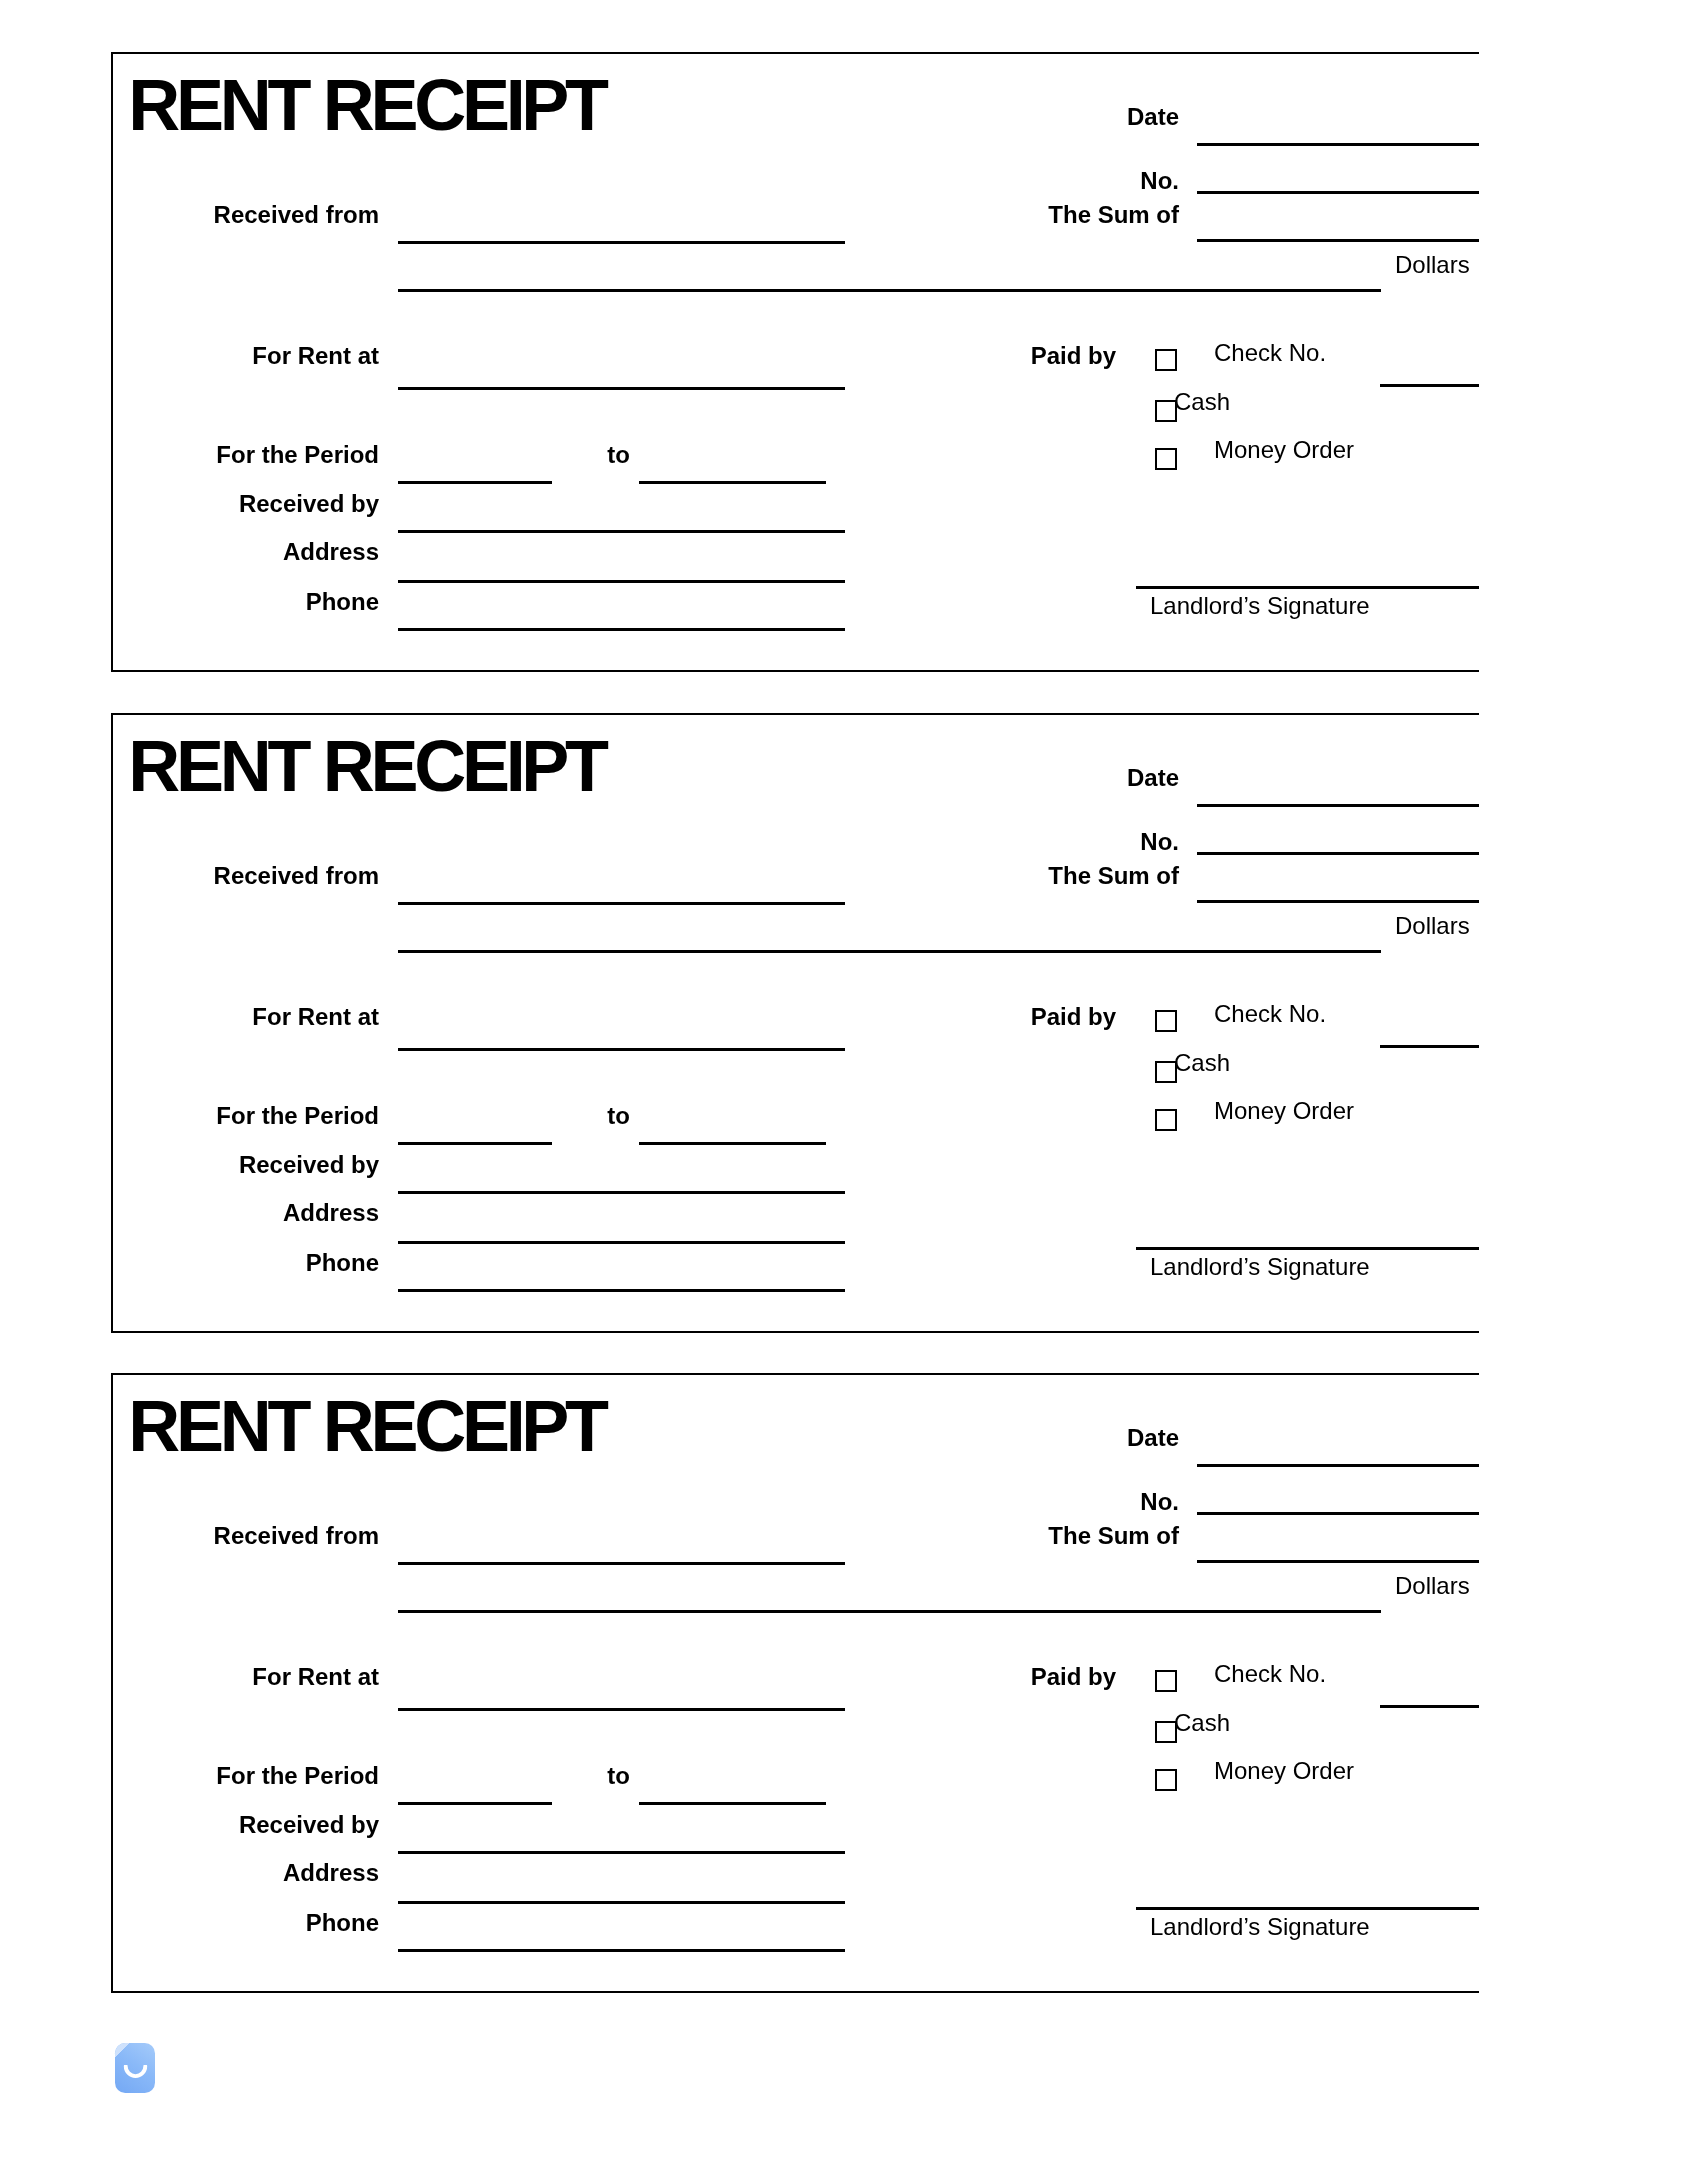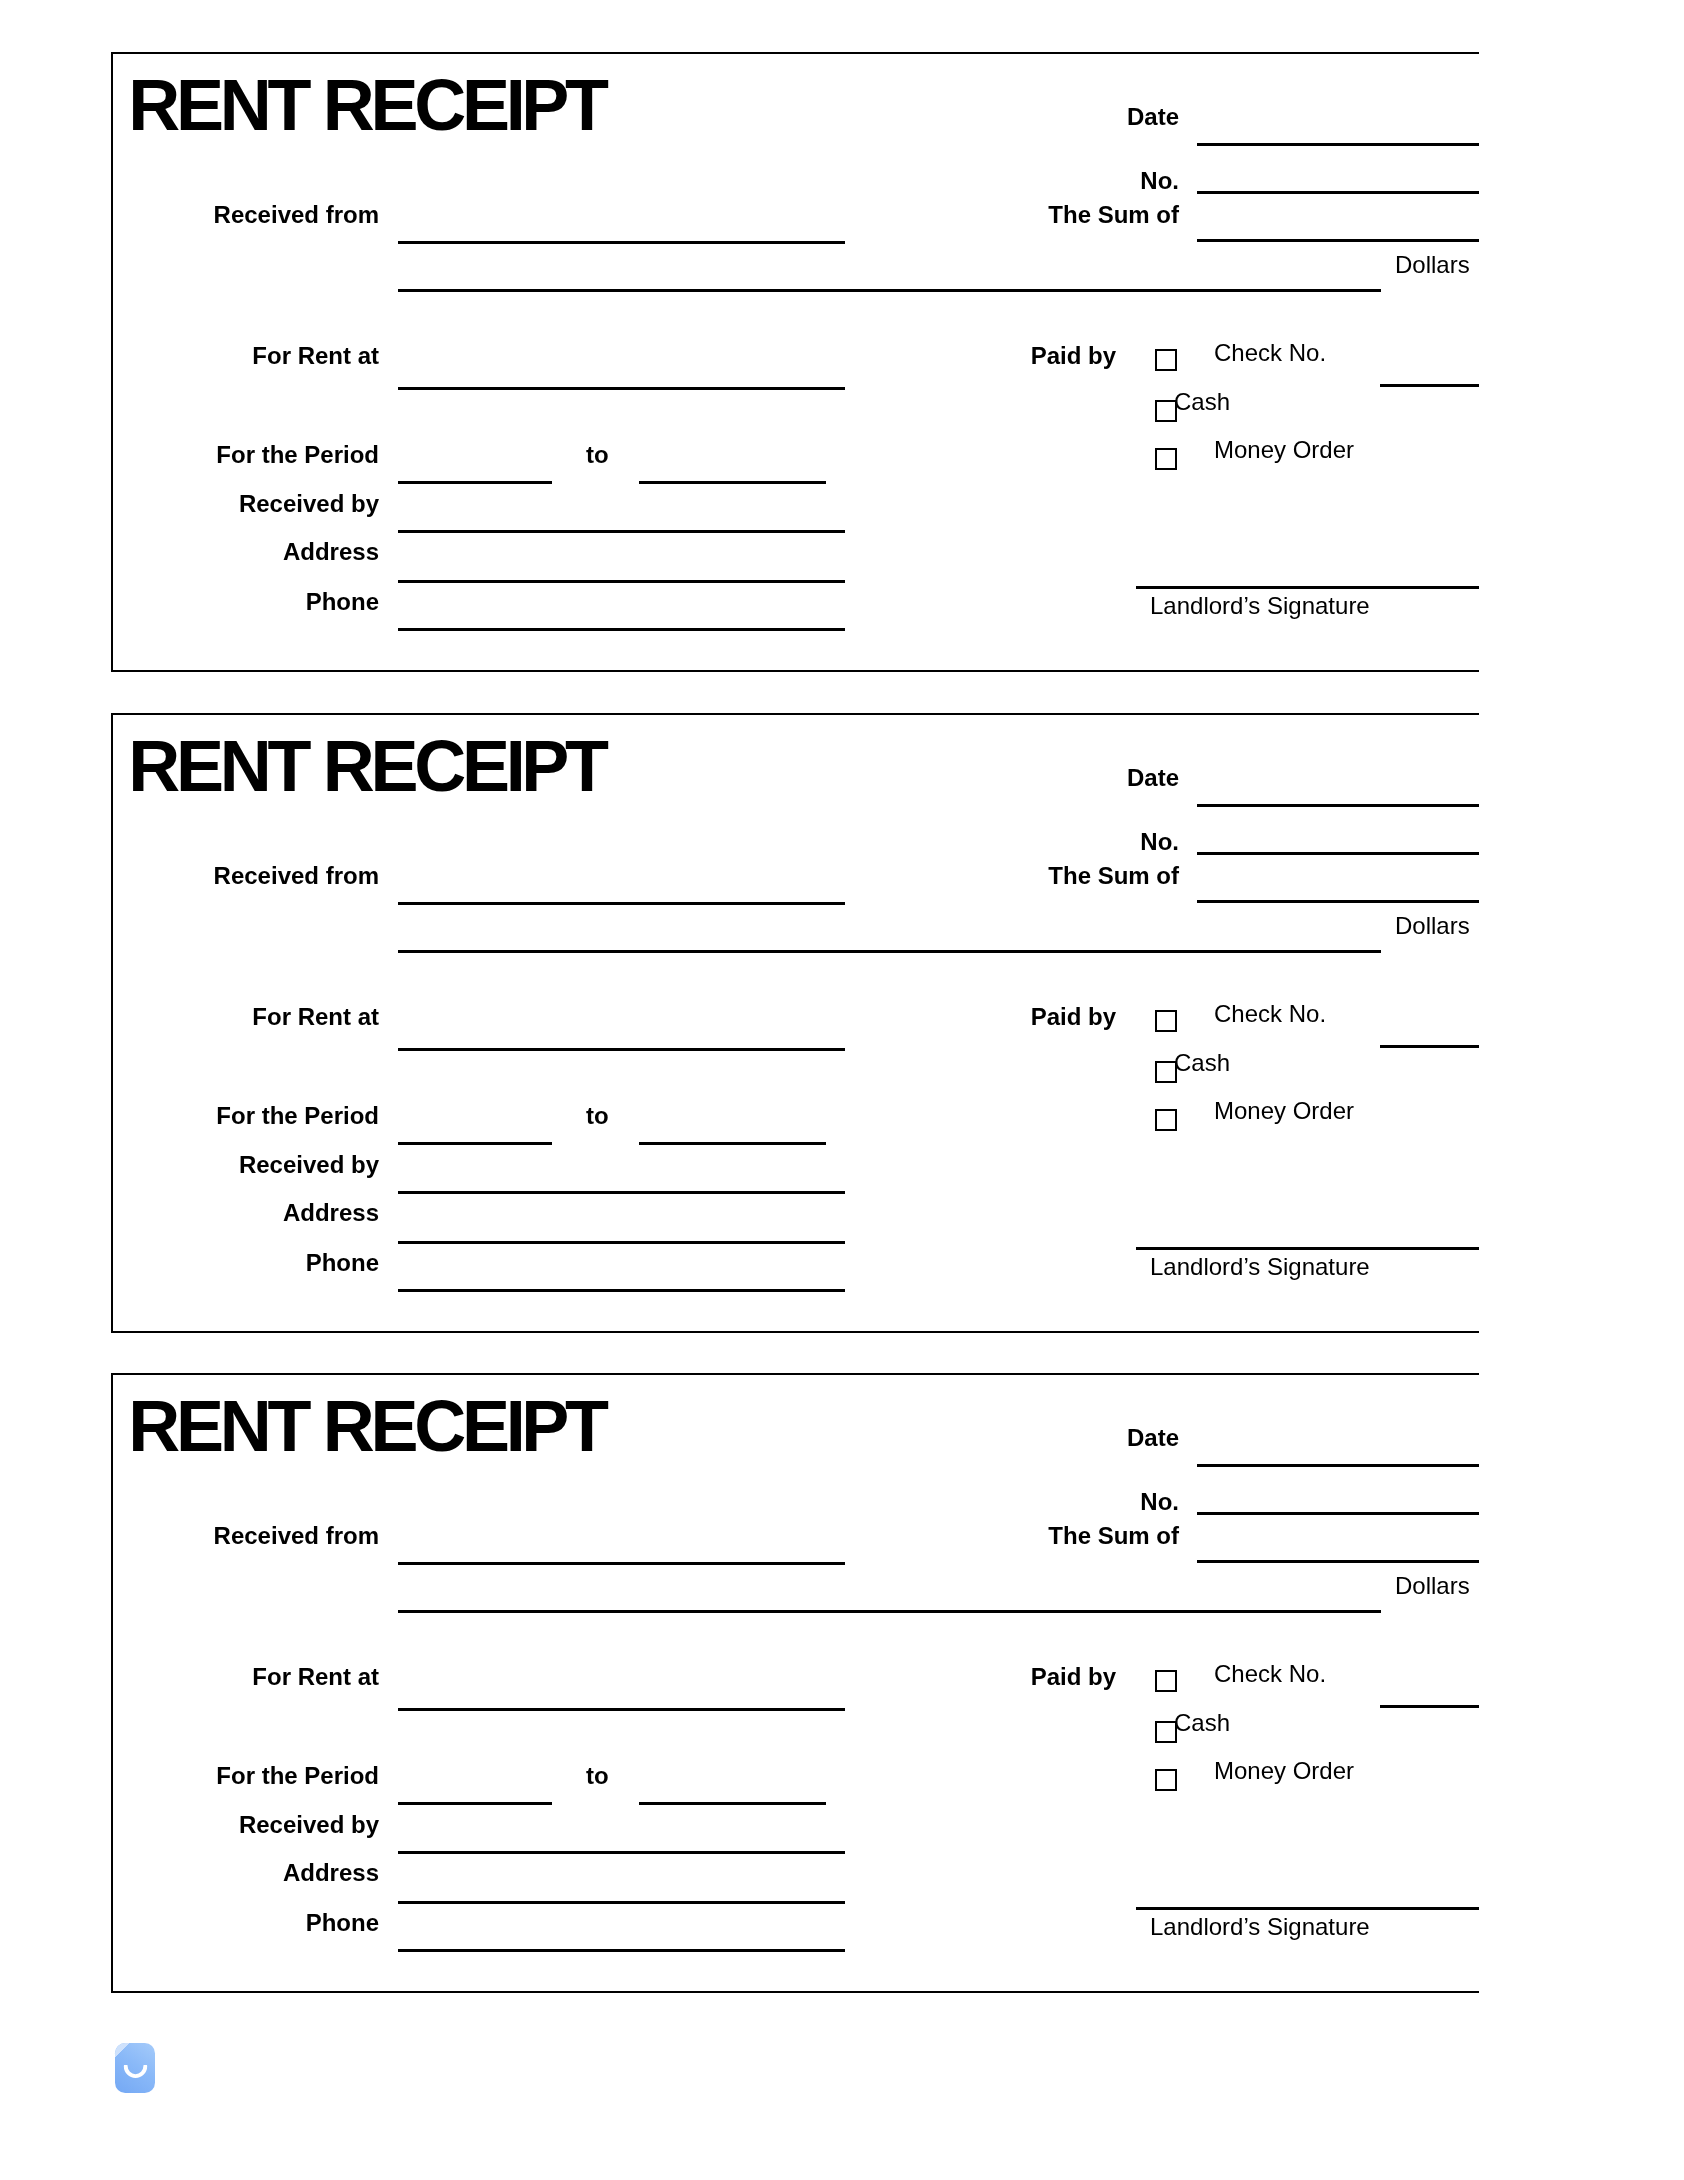--- a/index.html
+++ b/index.html
@@ -44,21 +44,21 @@
     background:#fff;
   }
   
   .lbl-date{right:398px;top:51px;}
   .lbl-no{right:398px;top:115px;}
   .lbl-sum{right:398px;top:149px;text-align:center;}
   .lbl-recfrom{right:1198px;top:149px;}
   .lbl-forrent{right:1198px;top:290px;}
   .lbl-paidby{right:461px;top:290px;}
   .lbl-period{right:1198px;top:389px;}
-  .lbl-to{left:473px;top:389px;width:44px;text-align:left;}
+  .lbl-to{left:473px;top:389px;width:44px;text-align:right;}
   .lbl-recby{right:1198px;top:438px;}
   .lbl-address{right:1198px;top:486px;}
   .lbl-phone{right:1198px;top:536px;}
   
   .txt-dollars{left:1282px;top:199px;}
   .txt-check{left:1101px;top:287px;}
   .txt-cash{left:1061px;top:336px;}
   .txt-money{left:1101px;top:384px;}
   .txt-sig{left:1037px;top:540px;}
   

